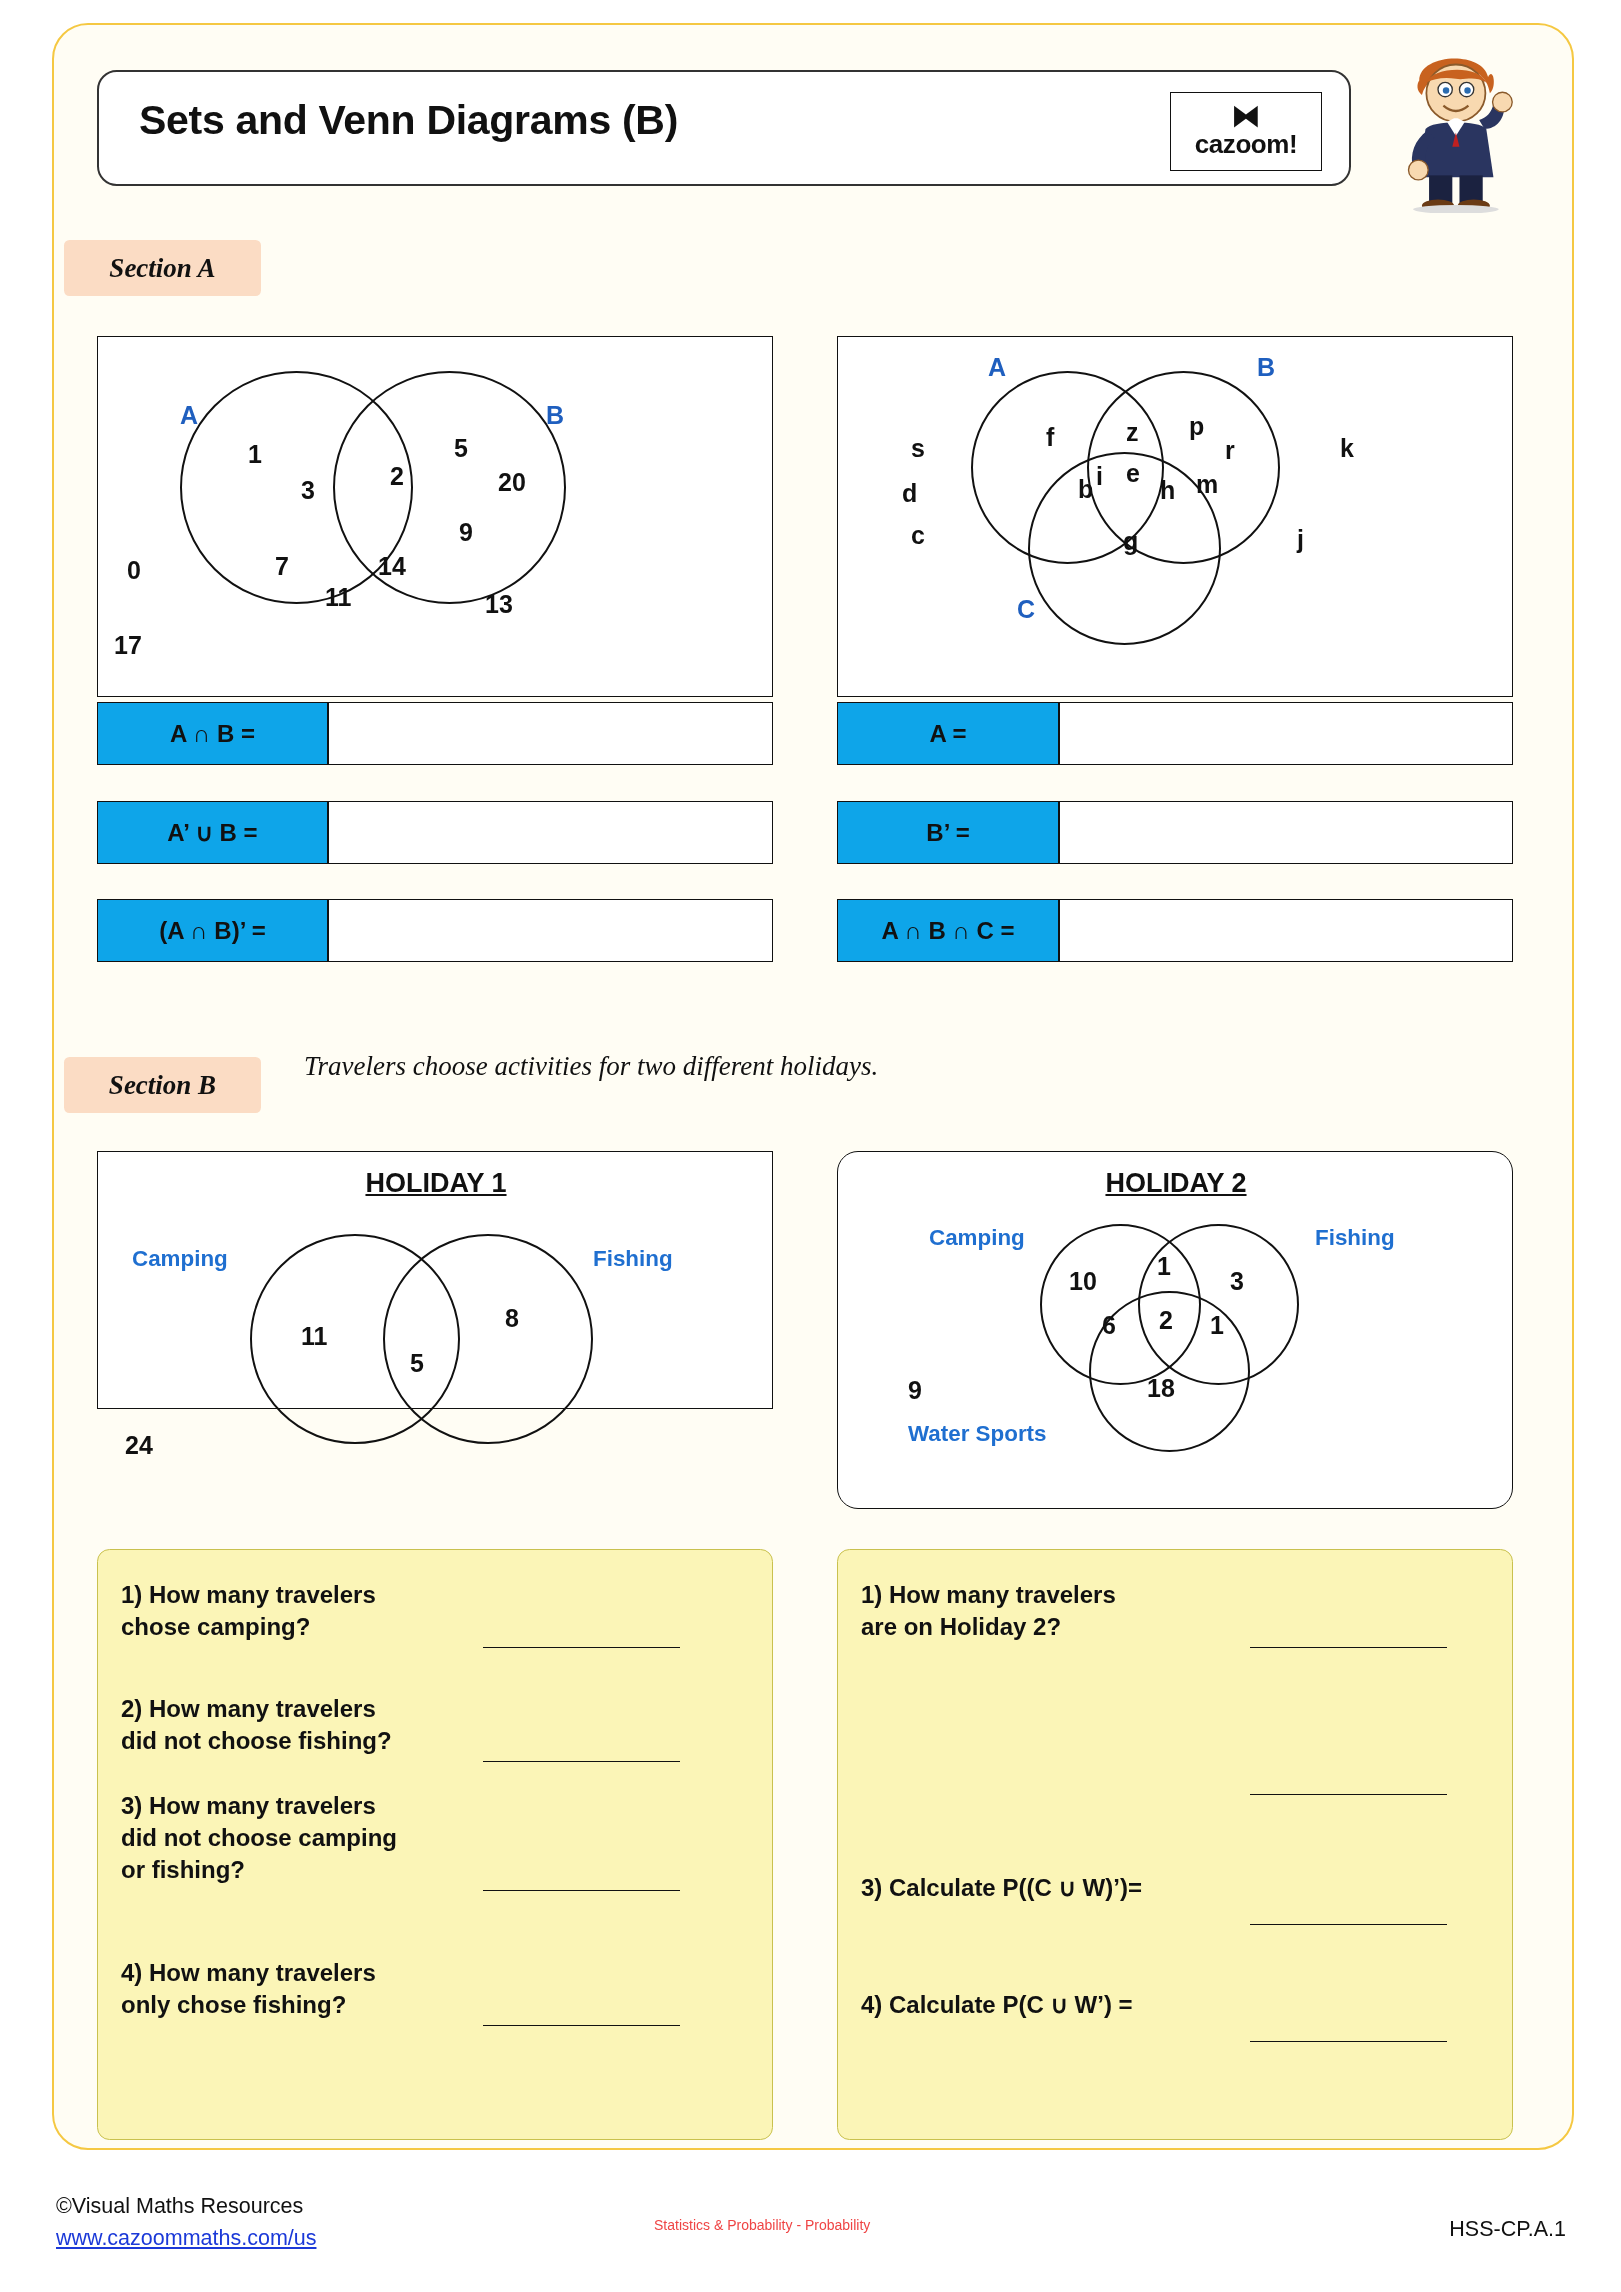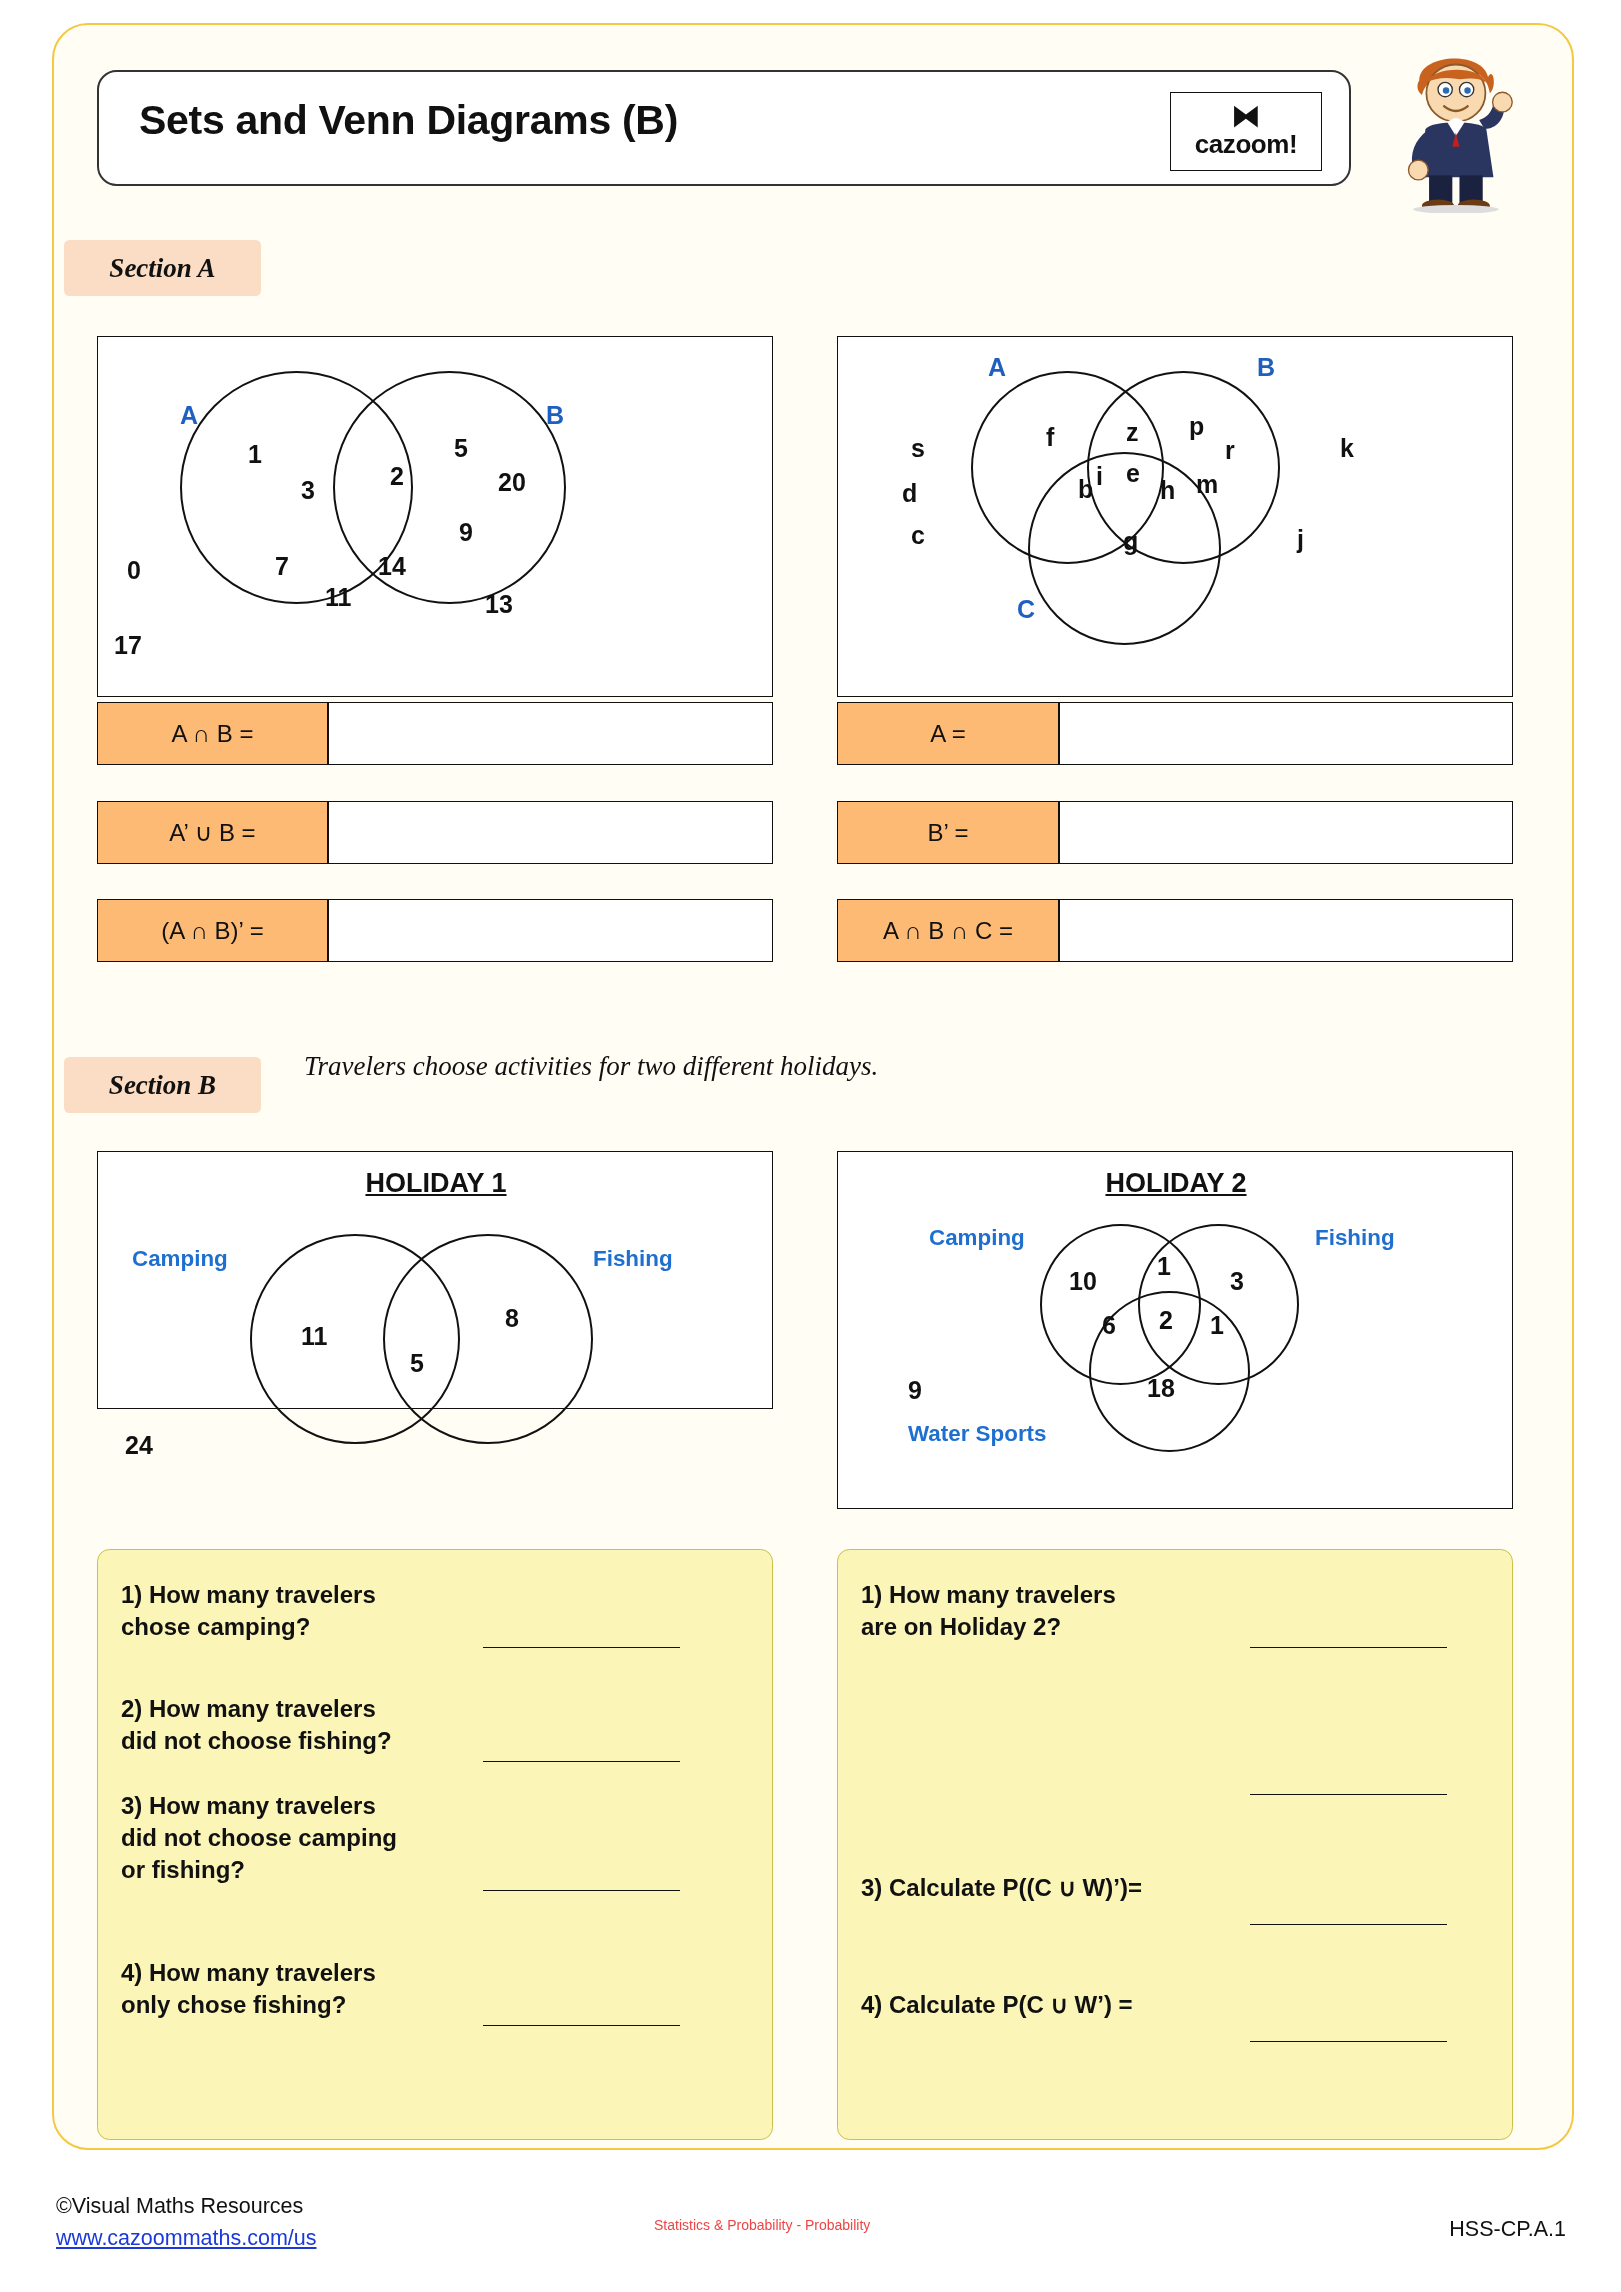--- a/index.html
+++ b/index.html
@@ -117,27 +117,27 @@
   
   .vbox {
     position: absolute;
     border: 1.8px solid #111111;
     background: #ffffff;
     box-sizing: border-box;
   }
   .answer-label {
     position: absolute;
     border: 1.8px solid #111111;
-    background: #fdba74;
+    background: #0ea5e9;
     box-sizing: border-box;
     display: flex;
     align-items: center;
     justify-content: center;
     font-size: 24px;
-    font-weight: normal;
+    font-weight: bold;
     color: #111111;
   }
   .answer-blank {
     position: absolute;
     border: 1.8px solid #111111;
     background: #ffffff;
     box-sizing: border-box;
   }
 
   
@@ -375,21 +375,21 @@
 
     <div class="setlabel-blue" style="left:34px; top:94px;">Camping</div>
     <div class="setlabel-blue" style="left:495px; top:94px;">Fishing</div>
 
     <div class="lbl" style="left:203px; top:170px;">11</div>
     <div class="lbl" style="left:312px; top:197px;">5</div>
     <div class="lbl" style="left:407px; top:152px;">8</div>
     <div class="lbl" style="left:27px; top:279px;">24</div>
   </div>
 
-  <div class="vbox" style="left:837px; top:1151px; width:676px; height:358px;">
+  <div class="vbox" style="left:837px; top:1151px; width:676px; height:358px;border-radius:21px;">
     <div class="holiday-title" style="left:0; top:16px; width:676px;">HOLIDAY 2</div>
     <div class="circle" style="left:202px; top:72px; width:161px; height:161px;"></div>
     <div class="circle" style="left:300px; top:72px; width:161px; height:161px;"></div>
     <div class="circle" style="left:251px; top:139px; width:161px; height:161px;"></div>
 
     <div class="setlabel-blue" style="left:91px; top:73px;">Camping</div>
     <div class="setlabel-blue" style="left:477px; top:73px;">Fishing</div>
     <div class="setlabel-blue" style="left:70px; top:269px;">Water Sports</div>
 
     <div class="lbl" style="left:231px; top:115px;">10</div>

